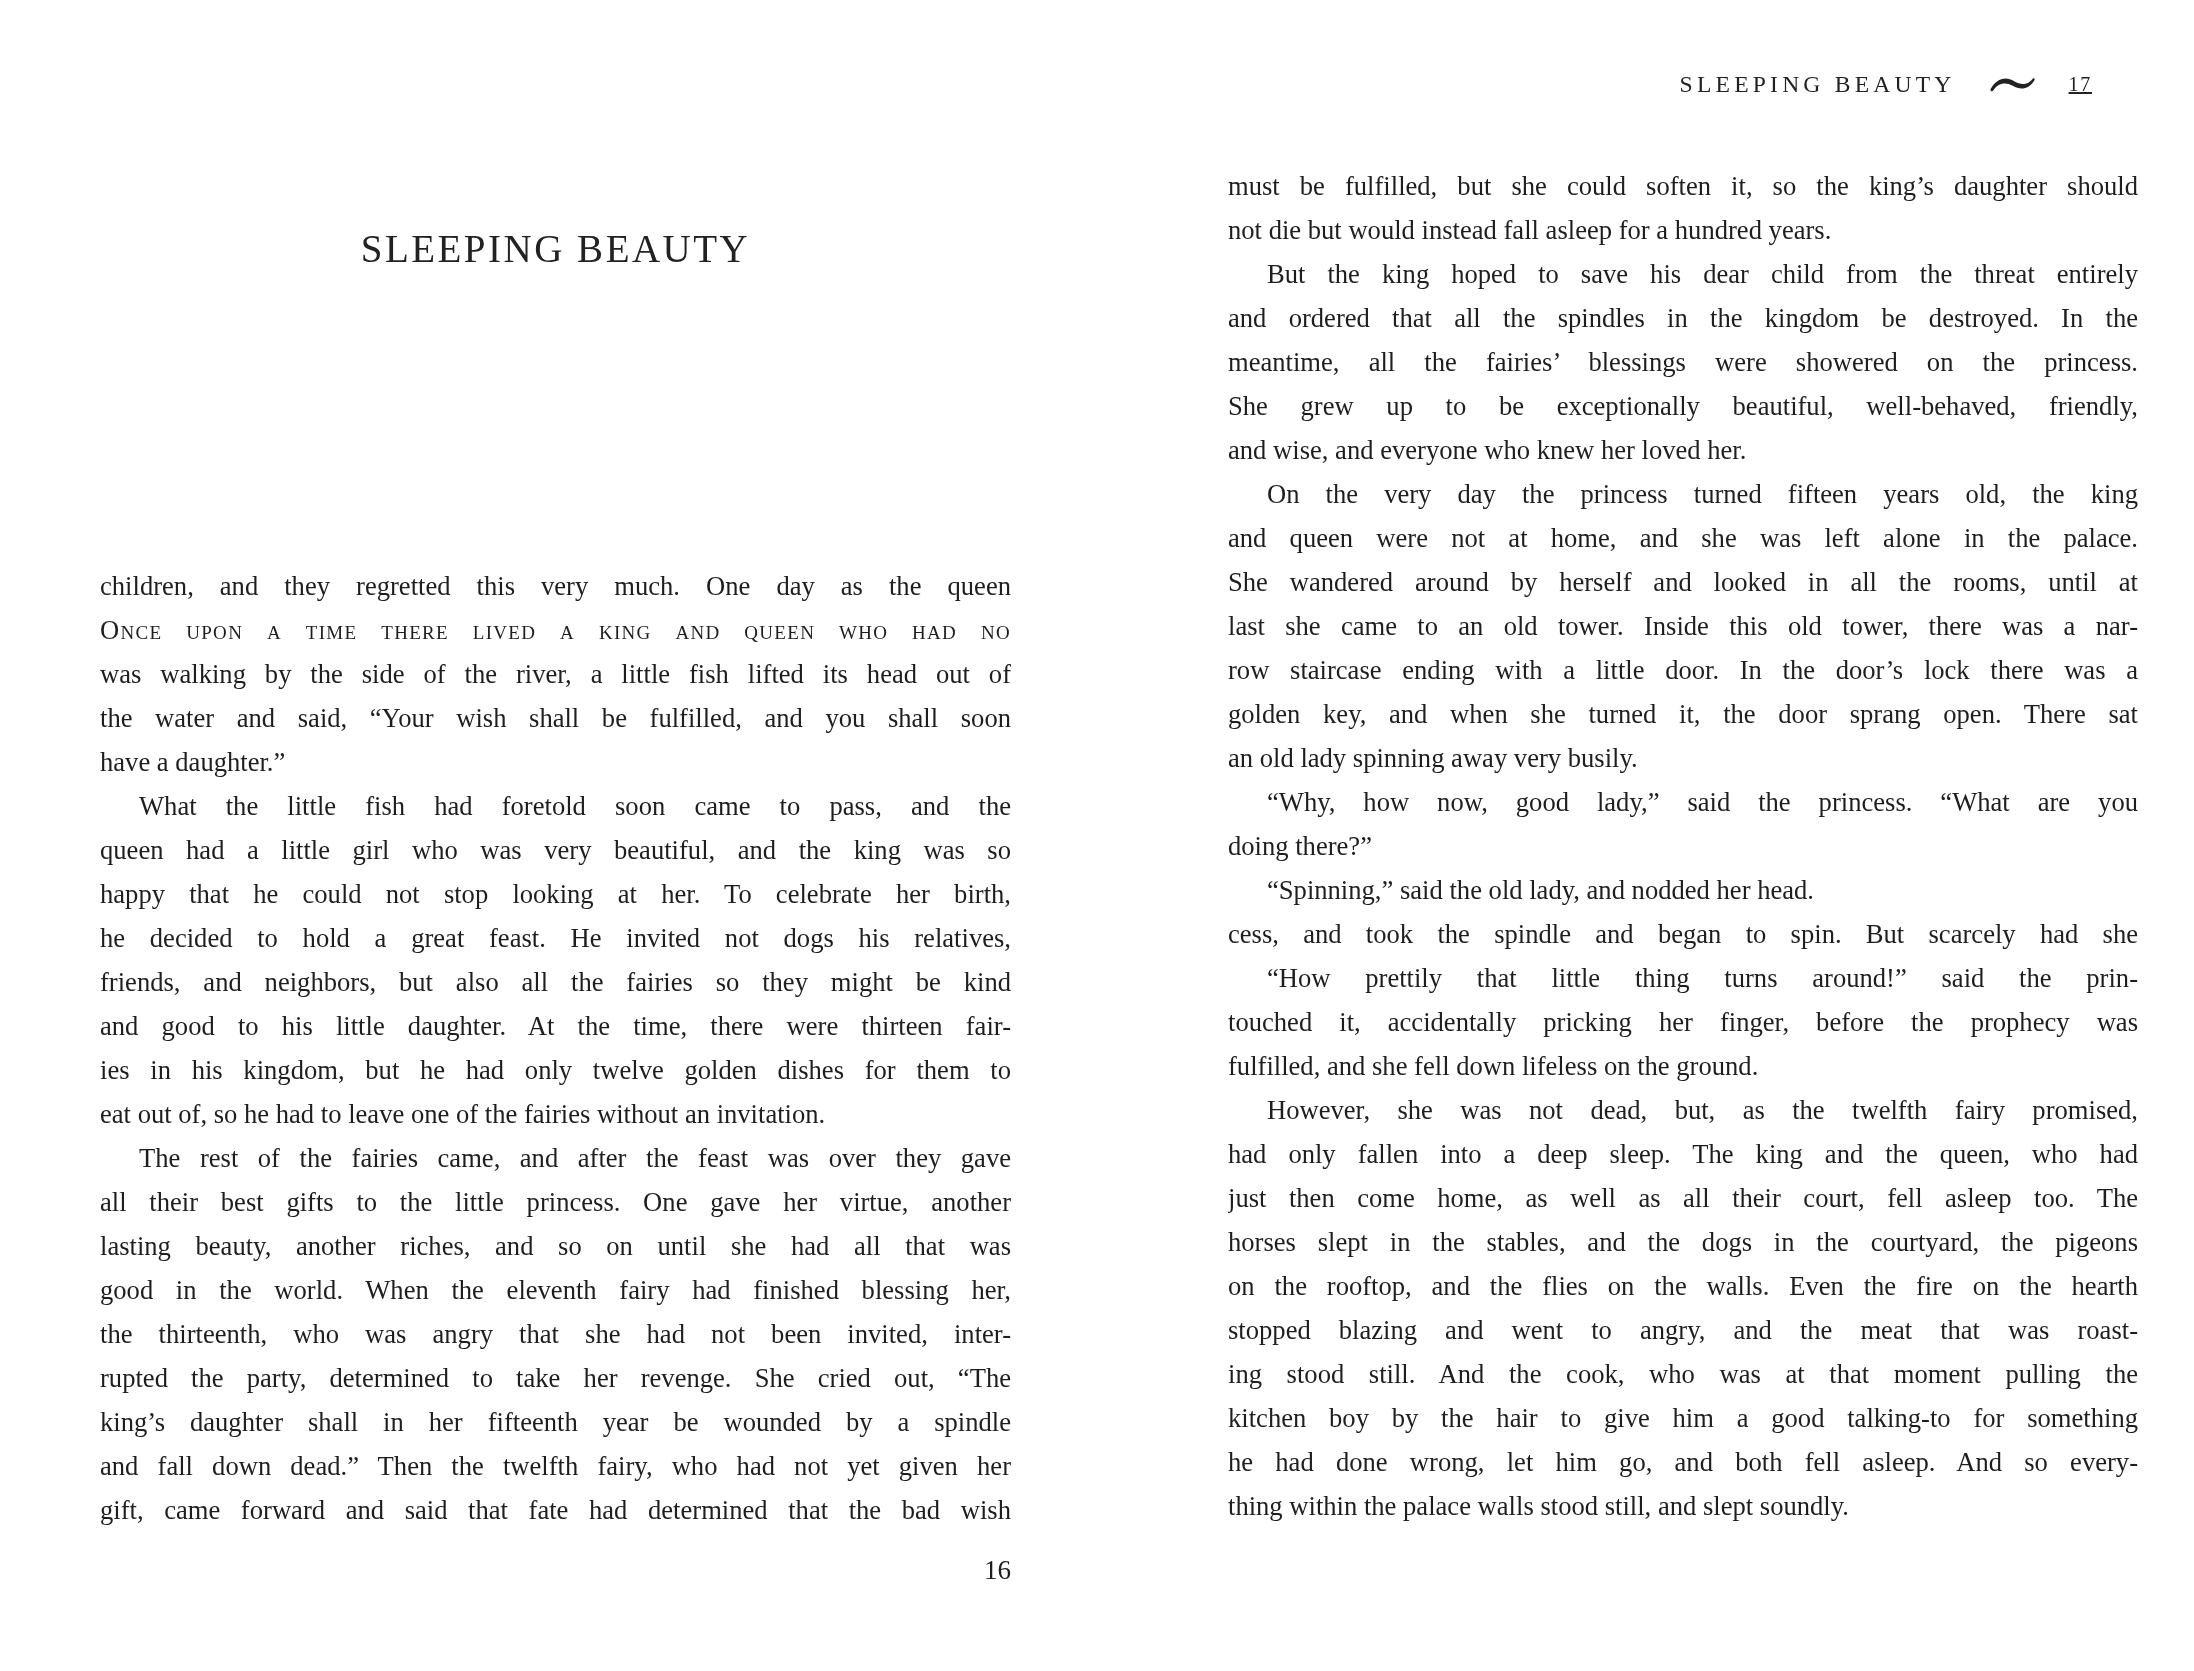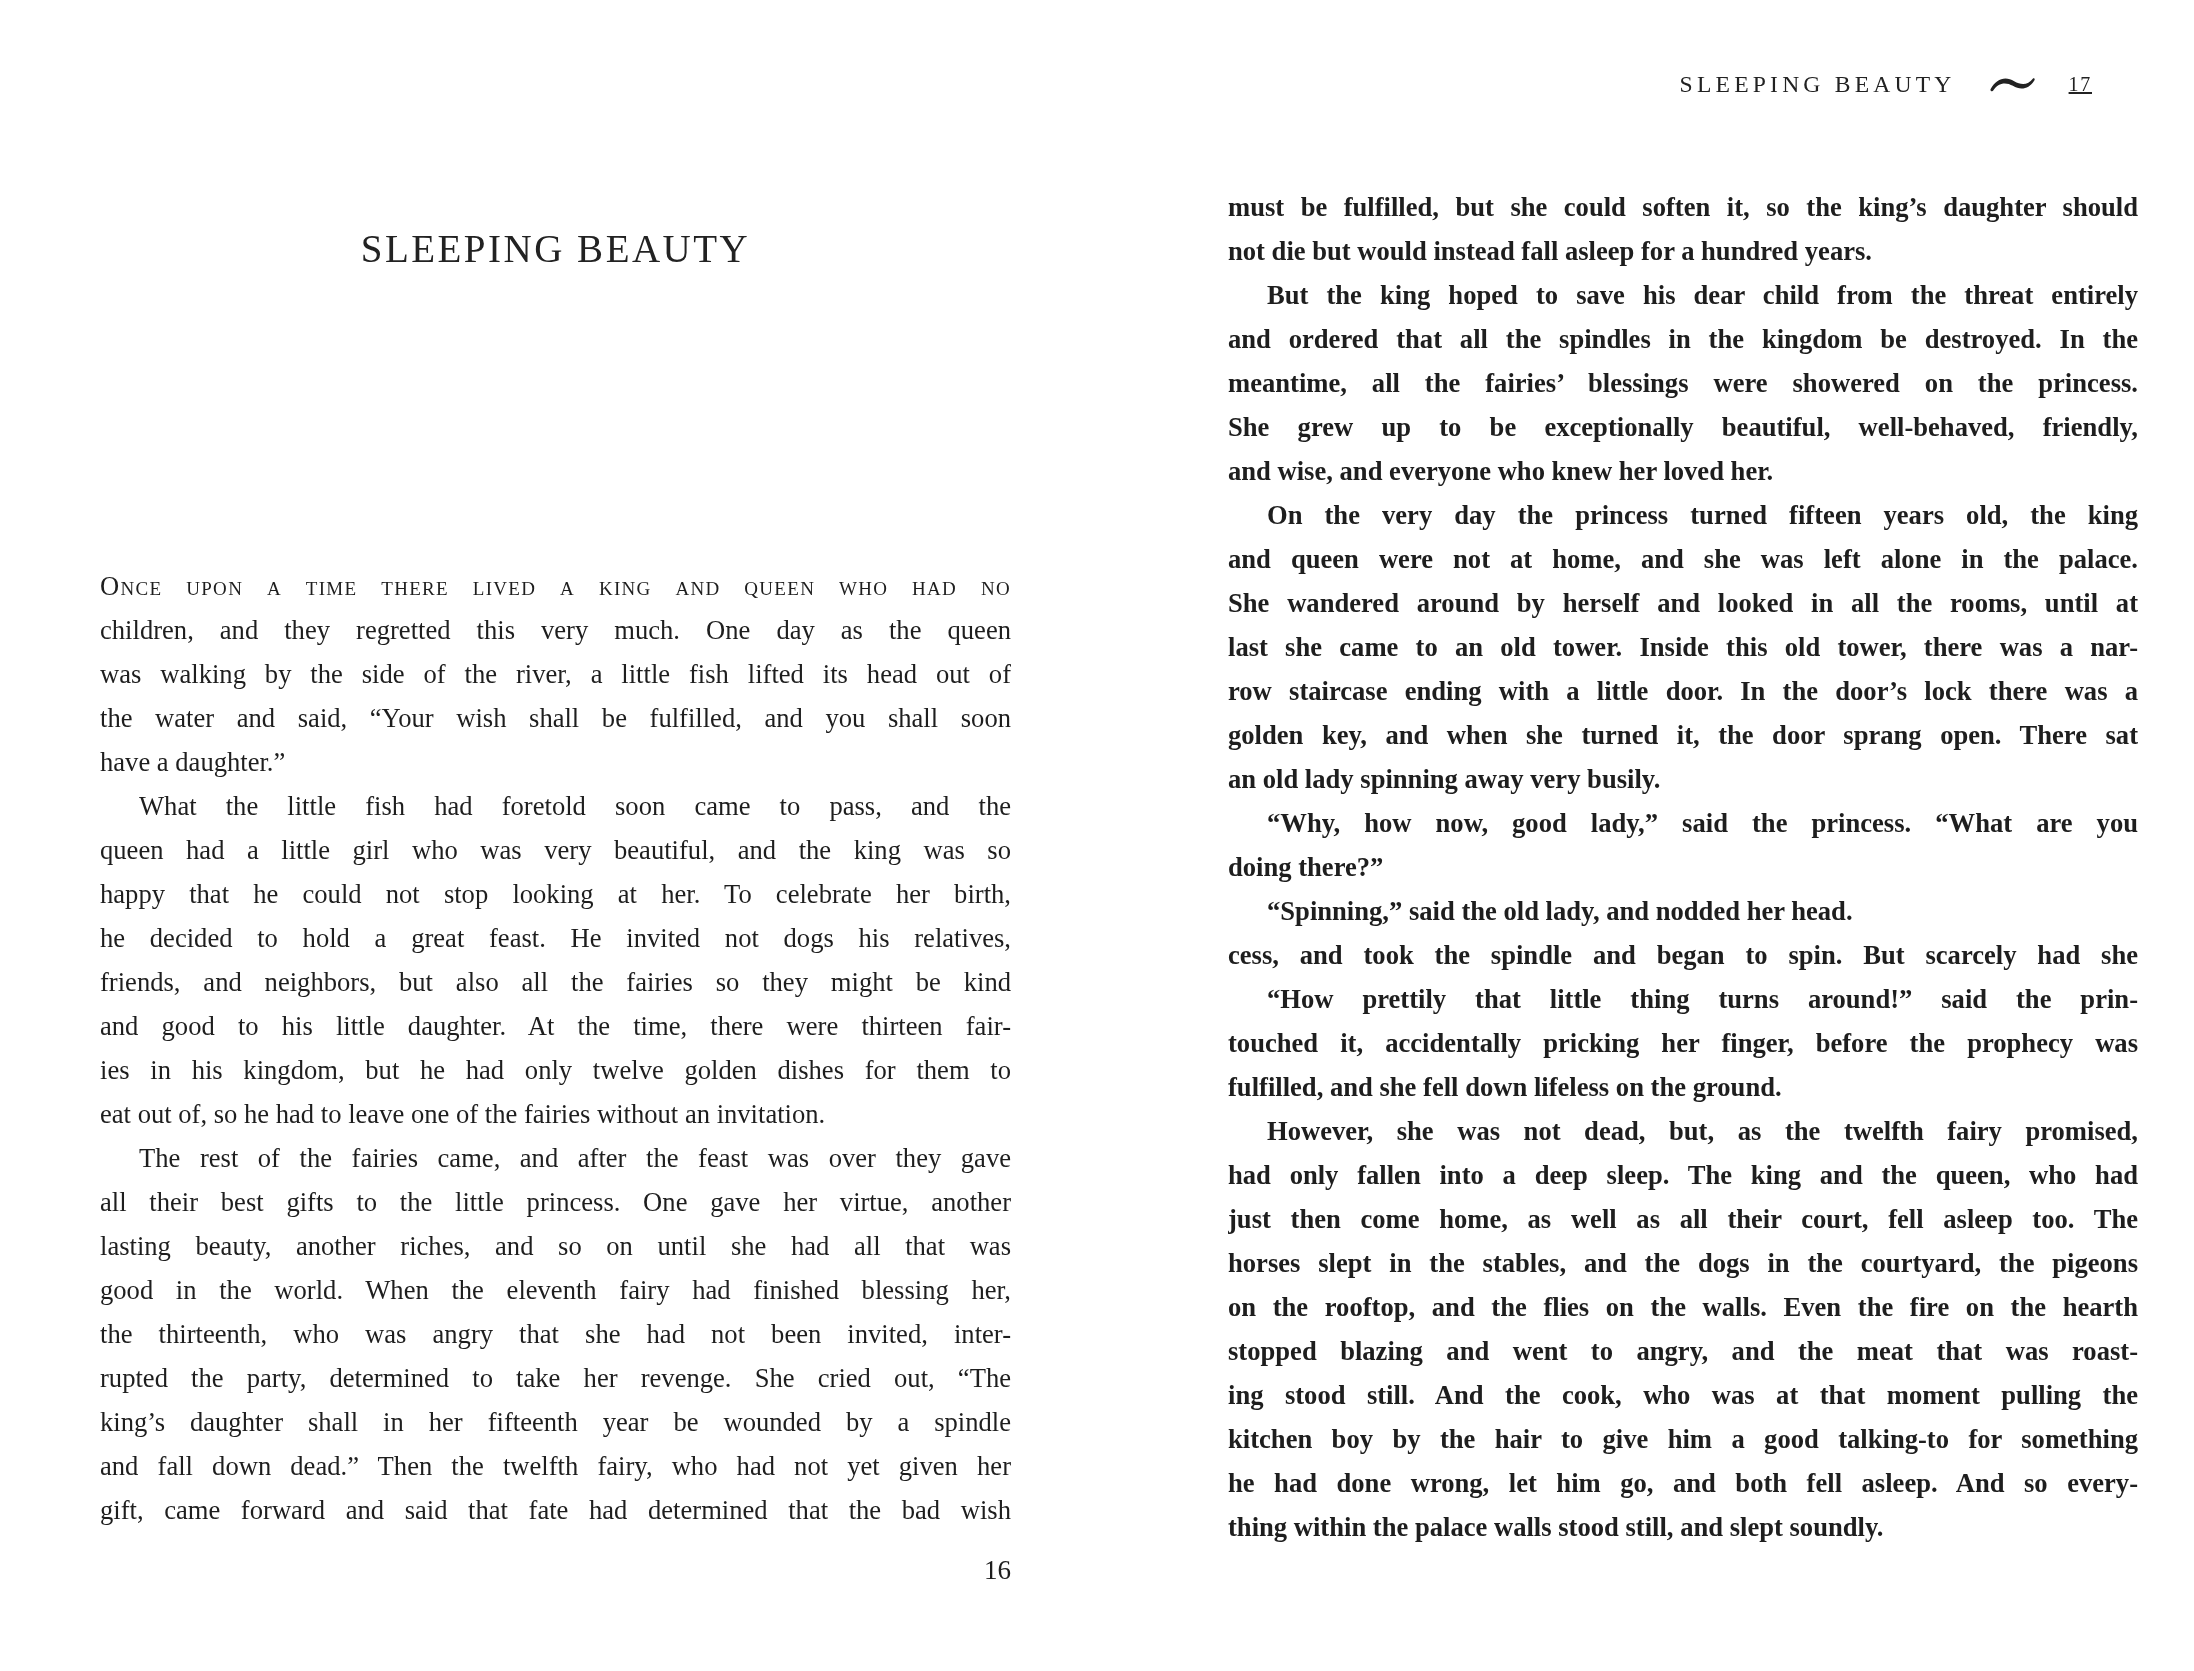--- a/index.html
+++ b/index.html
@@ -22,21 +22,21 @@
     margin: 0;
     font-size: 39px;
     font-weight: normal;
     letter-spacing: 2.5px;
     text-align: center;
     color: #222;
   }
 
   .text-block { position: absolute; }
   .text-block.left-text  { left: 100px;  top: 564px; width: 911px; }
-  .text-block.right-text { left: 131px;  top: 185px; width: 910px; font-weight: bold; }
+  .text-block.right-text { left: 131px;  top: 164px; width: 910px; }
 
   .line {
     font-size: 26.6px;
     line-height: 44px;
     height: 44px;
     overflow: hidden;
     text-align: justify;
     text-align-last: justify;
     white-space: normal;
   }
@@ -78,23 +78,23 @@
 </head>
 <body>
 
 <div class="spread">
 
   <section class="page left">
     <h1 class="chapter-title">SLEEPING BEAUTY</h1>
 
     <div class="text-block left-text">
 
+        <div class="line">children, and they regretted this very much. One day as the queen</div>
+
         <div class="line sc">Once upon a time there lived a king and queen who had no</div>
-
-        <div class="line">children, and they regretted this very much. One day as the queen</div>
 
         <div class="line">was walking by the side of the river, a little fish lifted its head out of</div>
 
         <div class="line">the water and said, “Your wish shall be fulfilled, and you shall soon</div>
 
         <div class="line para-end">have a daughter.”</div>
 
         <div class="line indent">What the little fish had foretold soon came to pass, and the</div>
 
         <div class="line">queen had a little girl who was very beautiful, and the king was so</div>

